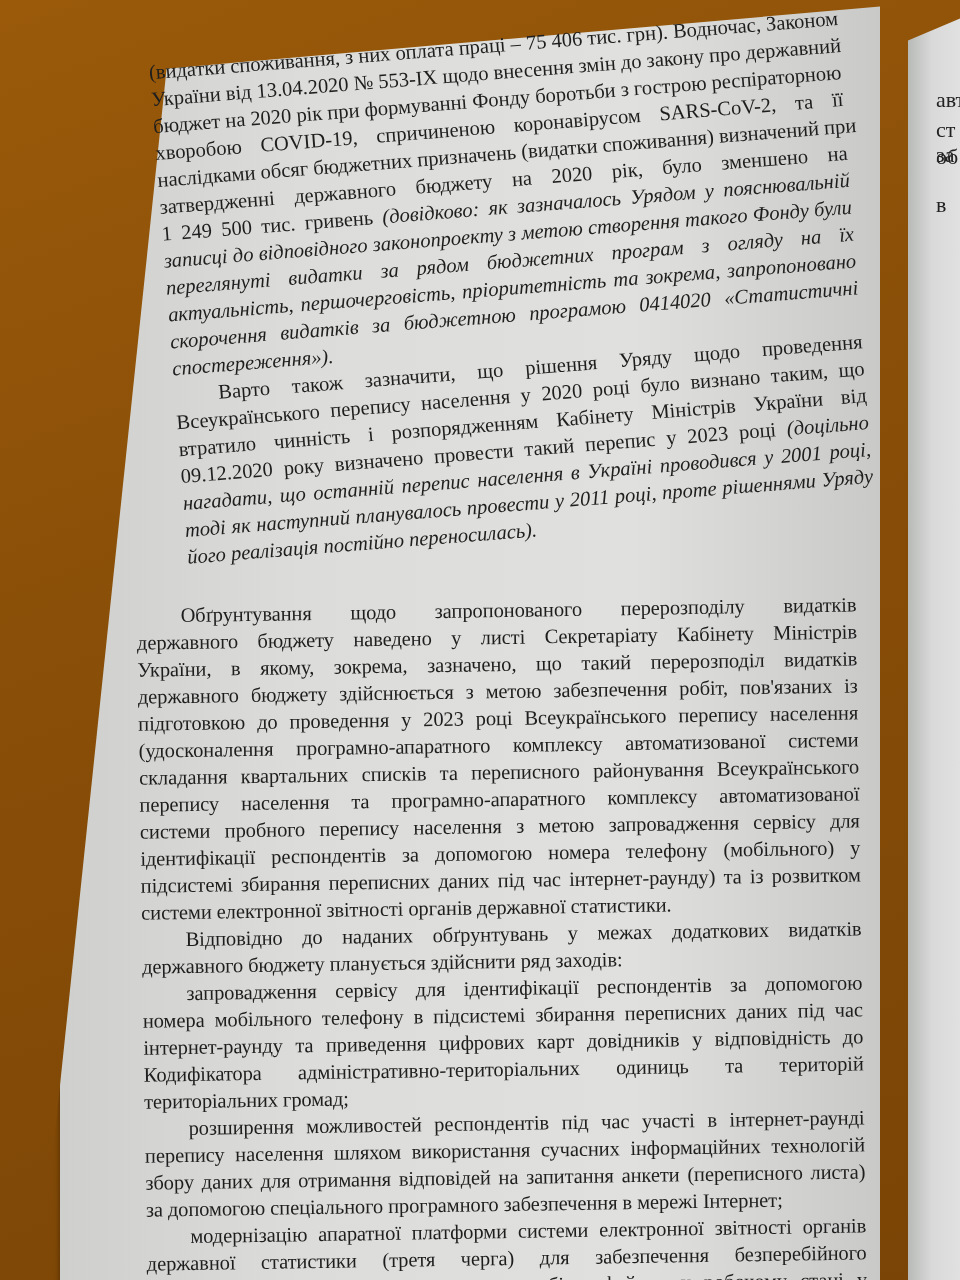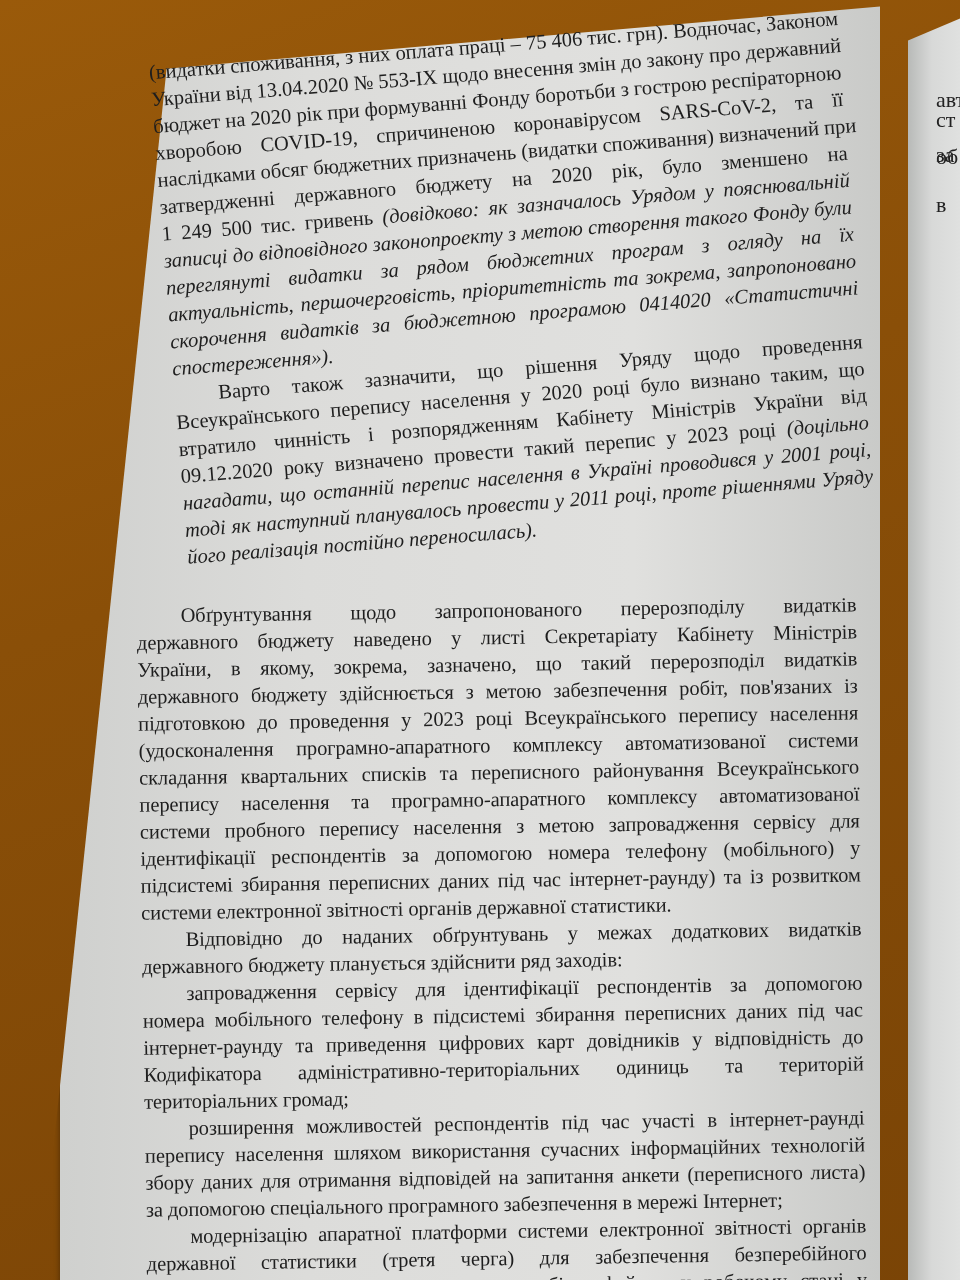--- a/index.html
+++ b/index.html
@@ -40,21 +40,21 @@
   .it { font-style: italic; }
   .block2 { margin-top: 30px; width: 720px; margin-left: 4px; transform: rotate(0.4deg); transform-origin: 0 0; }
   .block2 .line { letter-spacing: -0.1px; }
 </style>
 </head>
 <body>
 
 <div class="desk"></div>
 <div class="side-page">
   <span class="frag" style="top:75px">авт</span>
-  <span class="frag" style="top:95px">ст</span>
+  <span class="frag" style="top:105px">ст</span>
   <span class="frag" style="top:132px">об</span>
   <span class="frag" style="top:130px">за</span>
   <span class="frag" style="top:180px">в</span>
 </div>
 <div class="page"></div>
 
 <div class="text">
   <div class="block1">
     <span class="line">(видатки споживання, з них оплата праці – 75 406 тис. грн). Водночас, Законом</span>
     <span class="line">України від 13.04.2020 № 553-IX щодо внесення змін до закону про державний</span>

